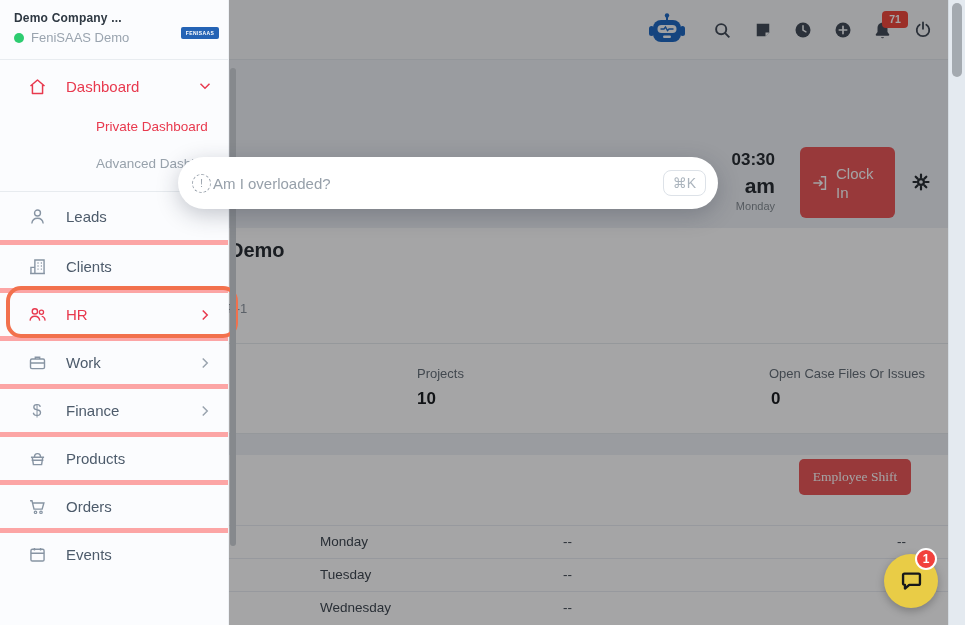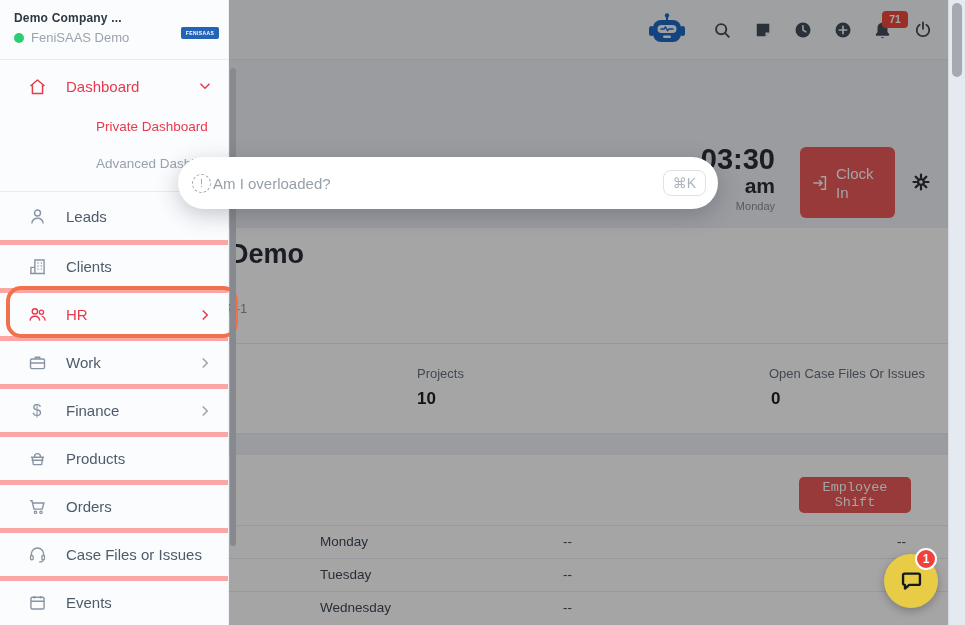--- a/index.html
+++ b/index.html
@@ -16,45 +16,45 @@
     align-items:center; gap:19px; padding-right:15px; color:#3f4854; }
   .tb-ic { width:21px; height:21px; display:flex; align-items:center; justify-content:center; cursor:pointer; }
   .robot { width:40px; height:34px; margin-right:6px; }
   .bell-wrap { position:relative; }
   .badge-71 { position:absolute; top:-9px; right:-15px; min-width:26px; height:17px;
     background:#f04438; color:#fff; font-size:10.5px; font-weight:bold; border-radius:4px;
     display:flex; align-items:center; justify-content:center; padding:0 4px; }
 
   
   .time-block { position:absolute; left:650px; top:146px; width:125px; text-align:right; color:#23292e; }
-  .time-hm { font-size:29px; font-weight:bold; line-height:27px; }
+  .time-hm { font-size:17px; font-weight:bold; line-height:27px; }
   .time-ap { font-size:21px; font-weight:bold; line-height:26px; }
   .time-day { font-size:11px; color:#828a91; line-height:14px; }
   .clockin-btn { position:absolute; left:800px; top:147px; width:95px; height:71px;
     background:#ea5455; border:none; border-radius:6px; color:#fdfdfd; font-size:15px;
     display:flex; align-items:center; justify-content:center; gap:6px; cursor:pointer;
     font-family:inherit; padding:0 10px; text-align:left; line-height:19px; }
   .gear { position:absolute; left:910px; top:171px; width:22px; height:22px; color:#23292e; cursor:pointer; }
 
   
   .company-card { position:absolute; left:0; top:228px; width:948px; height:115px; background:#fff; }
-  .cc-title { position:absolute; left:229px; top:11px; font-size:27px; font-weight:bold; color:#23292e;text-align:center; }
+  .cc-title { position:absolute; left:229px; top:11px; font-size:20px; font-weight:bold; color:#23292e;text-align:center; }
   .cc-code  { position:absolute; left:227px; top:73px; font-size:13px; color:#8a939e; }
 
   .stats-card { position:absolute; left:0; top:343px; width:948px; height:91px; background:#fff;
     border-top:1px solid #e6eaee; border-bottom:1px solid #e6eaee; }
   .stat-label { position:absolute; top:22px; font-size:13px; color:#636d76; }
   .stat-value { position:absolute; top:45px; font-size:17px; font-weight:bold; color:#16191c; }
   .s1l { left:417px; } .s1v { left:417px; }
   .s2l { left:769px; } .s2v { left:771px; }
 
   .shift-card { position:absolute; left:0; top:455px; width:948px; height:170px; background:#fff; }
-  .shift-btn { position:absolute; left:799px; top:22px; width:112px; height:36px;
+  .shift-btn { position:absolute; left:799px; top:4px; width:112px; height:36px;
     background:#ea5455; border:none; border-radius:5px; color:#fdfdfd; font-size:13.5px;
-    font-family:Liberation Mono, monospace; cursor:pointer; }
+    font-family:Liberation Serif, serif; cursor:pointer; }
   .shift-row { position:absolute; left:0; width:948px; height:33px; border-top:1px solid #e9edf2;
     font-size:13.5px; color:#3c454e; }
   .shift-row .day { position:absolute; left:320px; top:8px; }
   .shift-row .mid { position:absolute; left:563px; top:8px; }
   .shift-row .rgt { position:absolute; left:897px; top:8px; }
 
   
   .overlay { position:absolute; left:0; top:0; width:948px; height:625px;
     background:rgba(10,12,14,0.37); z-index:5; }
 
@@ -333,31 +333,20 @@
         <span class="nico">
           <svg viewBox="0 0 24 24" width="21" height="21">
               <path d="M3.5 5.5h2.2l2.3 9.5h9.3l2-7H7" fill="none" stroke="currentColor" stroke-width="1.6"></path>
               <circle cx="9.7" cy="18.6" r="1.4" fill="none" stroke="currentColor" stroke-width="1.4"></circle>
               <circle cx="16" cy="18.6" r="1.4" fill="none" stroke="currentColor" stroke-width="1.4"></circle>
             </svg>
         </span>
         <span class="nlabel">Orders</span>
       </div>
 
-      <div class="nav-row nav-main">
-        <span class="nico">
-          <svg viewBox="0 0 24 24" width="21" height="21">
-              <path d="M5 14v-2.5a7 7 0 0 1 14 0V14" fill="none" stroke="currentColor" stroke-width="1.6"></path>
-              <rect x="4" y="13" width="3" height="5" rx="1.4" fill="none" stroke="currentColor" stroke-width="1.5"></rect>
-              <rect x="17" y="13" width="3" height="5" rx="1.4" fill="none" stroke="currentColor" stroke-width="1.5"></rect>
-              <path d="M18.5 18c0 2-2.2 2.6-4.5 2.6" fill="none" stroke="currentColor" stroke-width="1.5"></path>
-            </svg>
-        </span>
-        <span class="nlabel">Case Files or Issues</span>
-      </div>
 
       <div class="nav-row nav-main">
         <span class="nico">
           <svg viewBox="0 0 24 24" width="21" height="21">
               <rect x="4.5" y="6" width="15" height="13.5" rx="1.6" fill="none" stroke="currentColor" stroke-width="1.6"></rect>
               <path d="M4.5 10.5h15M8.5 4.5v3M15.5 4.5v3" fill="none" stroke="currentColor" stroke-width="1.6"></path>
             </svg>
         </span>
         <span class="nlabel">Events</span>
       </div>

